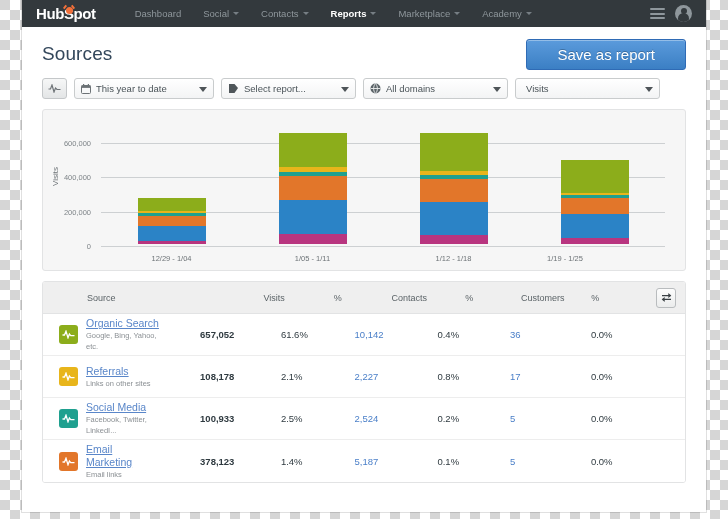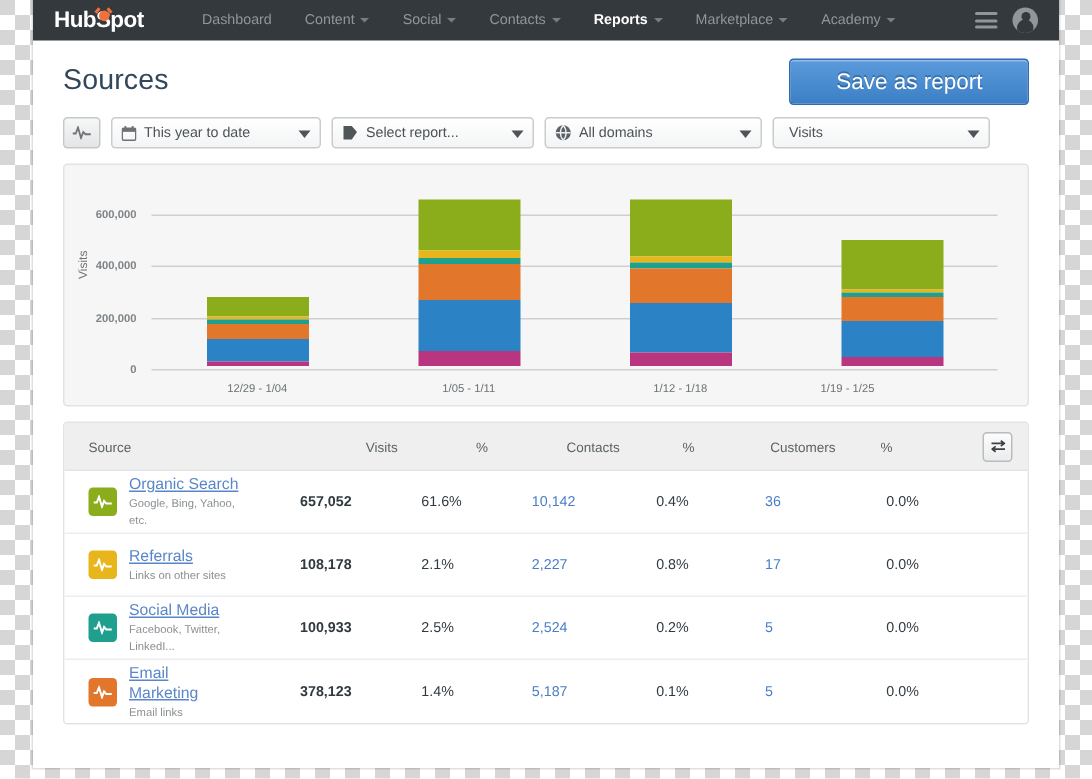--- a/index.html
+++ b/index.html
@@ -100,36 +100,36 @@
     margin-top:10px; background:#f6f6f6; border:1px solid #e2e3e4; border-radius:3px;
   }
   .chart-card{ height:162px; position:relative; }
   .chart{ position:absolute; inset:0; }
   .axis-label{
     position:absolute; left:8px; top:76px; font-size:8px; color:#6c7276;
     transform:rotate(-90deg); transform-origin:left top; white-space:nowrap;
   }
   .ytick{
     position:absolute; right:0; font-size:7.5px; color:#7e8488; text-align:right;
-    width:48px; transform:translateY(-50%);font-weight:bold;
+    width:48px; transform:translateY(-50%);
   }
   .gridline{ position:absolute; height:1px; background:#cdd0d2; }
   .xtick{
     position:absolute; font-size:7.5px; color:#6c7276; text-align:center;
     transform:translateX(-50%);
   }
   .bar{ position:absolute; bottom:0; }
   .bar .seg{ width:100%; }
 
   
   .table-card{ margin-top:10px; border:1px solid #e2e3e4; border-radius:3px; background:#fff; overflow:hidden;}
   .thead{
     display:flex; align-items:center; height:32px;
     background:#efefef; border-bottom:1px solid #e2e3e4;
-    font-size:9px; color:#5b6367;
+    font-size:9px; color:#5b6367;padding-left:28px;
   }
   .trow{
     display:flex; align-items:center; height:42px;
     border-bottom:1px solid #ededed; background:#fff; font-size:9.5px;gap:41px;
   }
   .trow:last-child{ border-bottom:none; }
   .c-source{ width:212px; padding-left:16px; display:flex; align-items:center; gap:8px;}
   .c-num{ width:78px; }
   .c-pct{ width:64px; }
   .c-num2{ width:82px; }
@@ -159,24 +159,20 @@
  <div class="window">
 
   <div class="topnav">
     <div class="logo">
       <span>HubSpot</span>
       <span class="dot"></span>
     </div>
     <div class="navitems">
           <div class="navitem">
             <span>Dashboard</span>
-          </div>
-          <div class="navitem">
-            <span>Content</span>
-            <span class="caret"></span>
           </div>
           <div class="navitem">
             <span>Social</span>
             <span class="caret"></span>
           </div>
           <div class="navitem">
             <span>Contacts</span>
             <span class="caret"></span>
           </div>
           <div class="navitem active">

